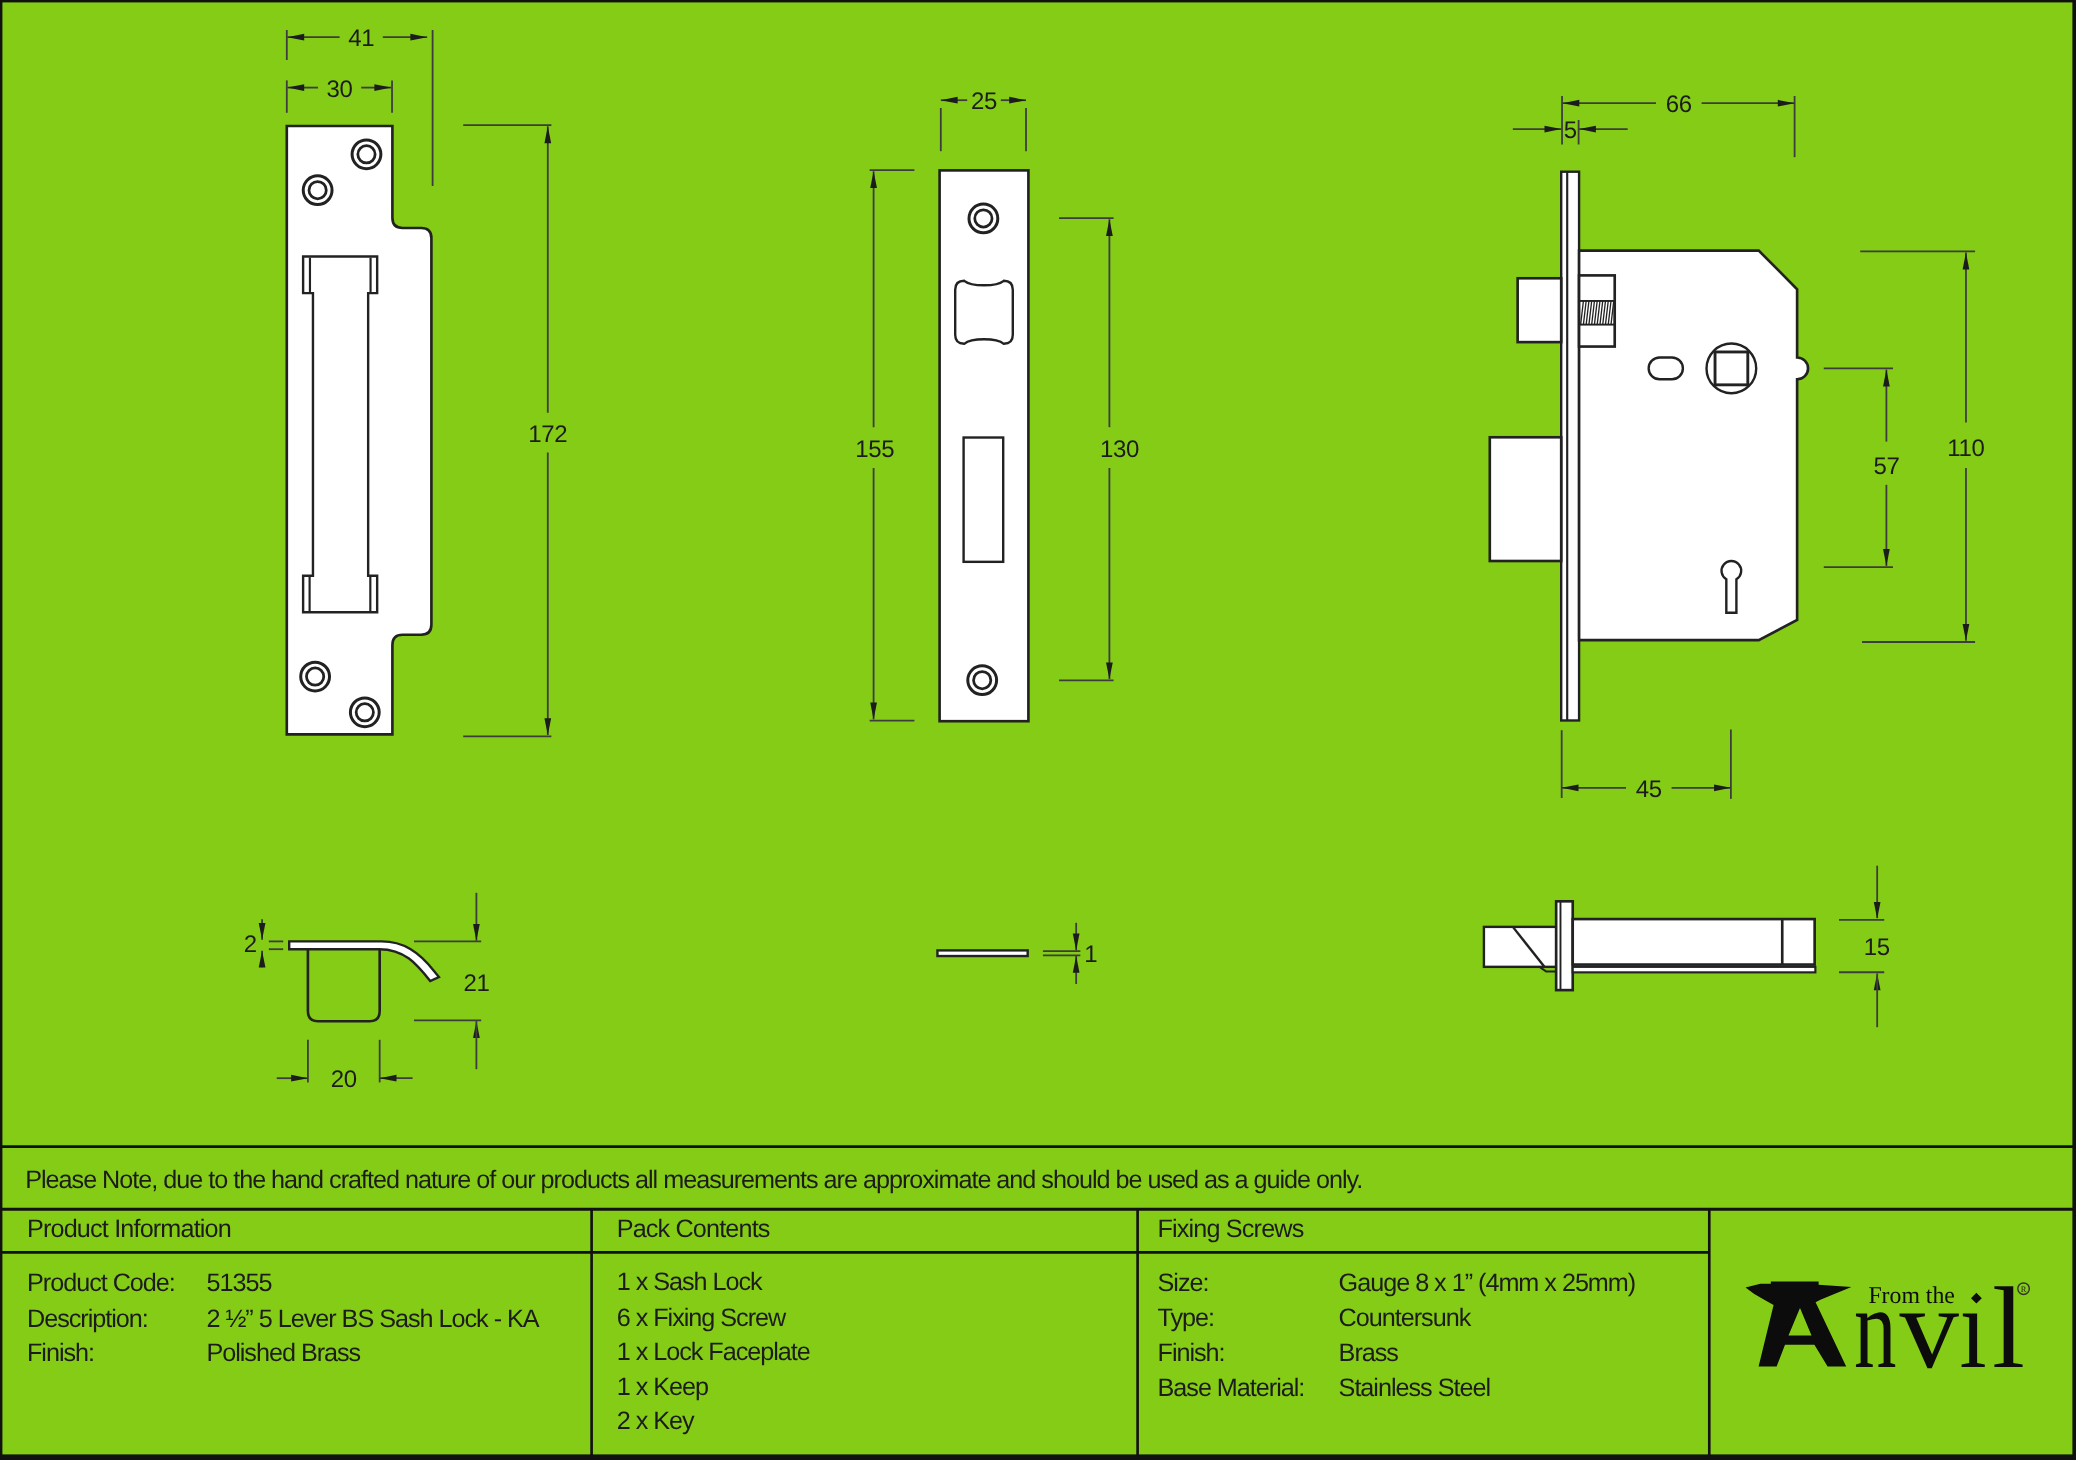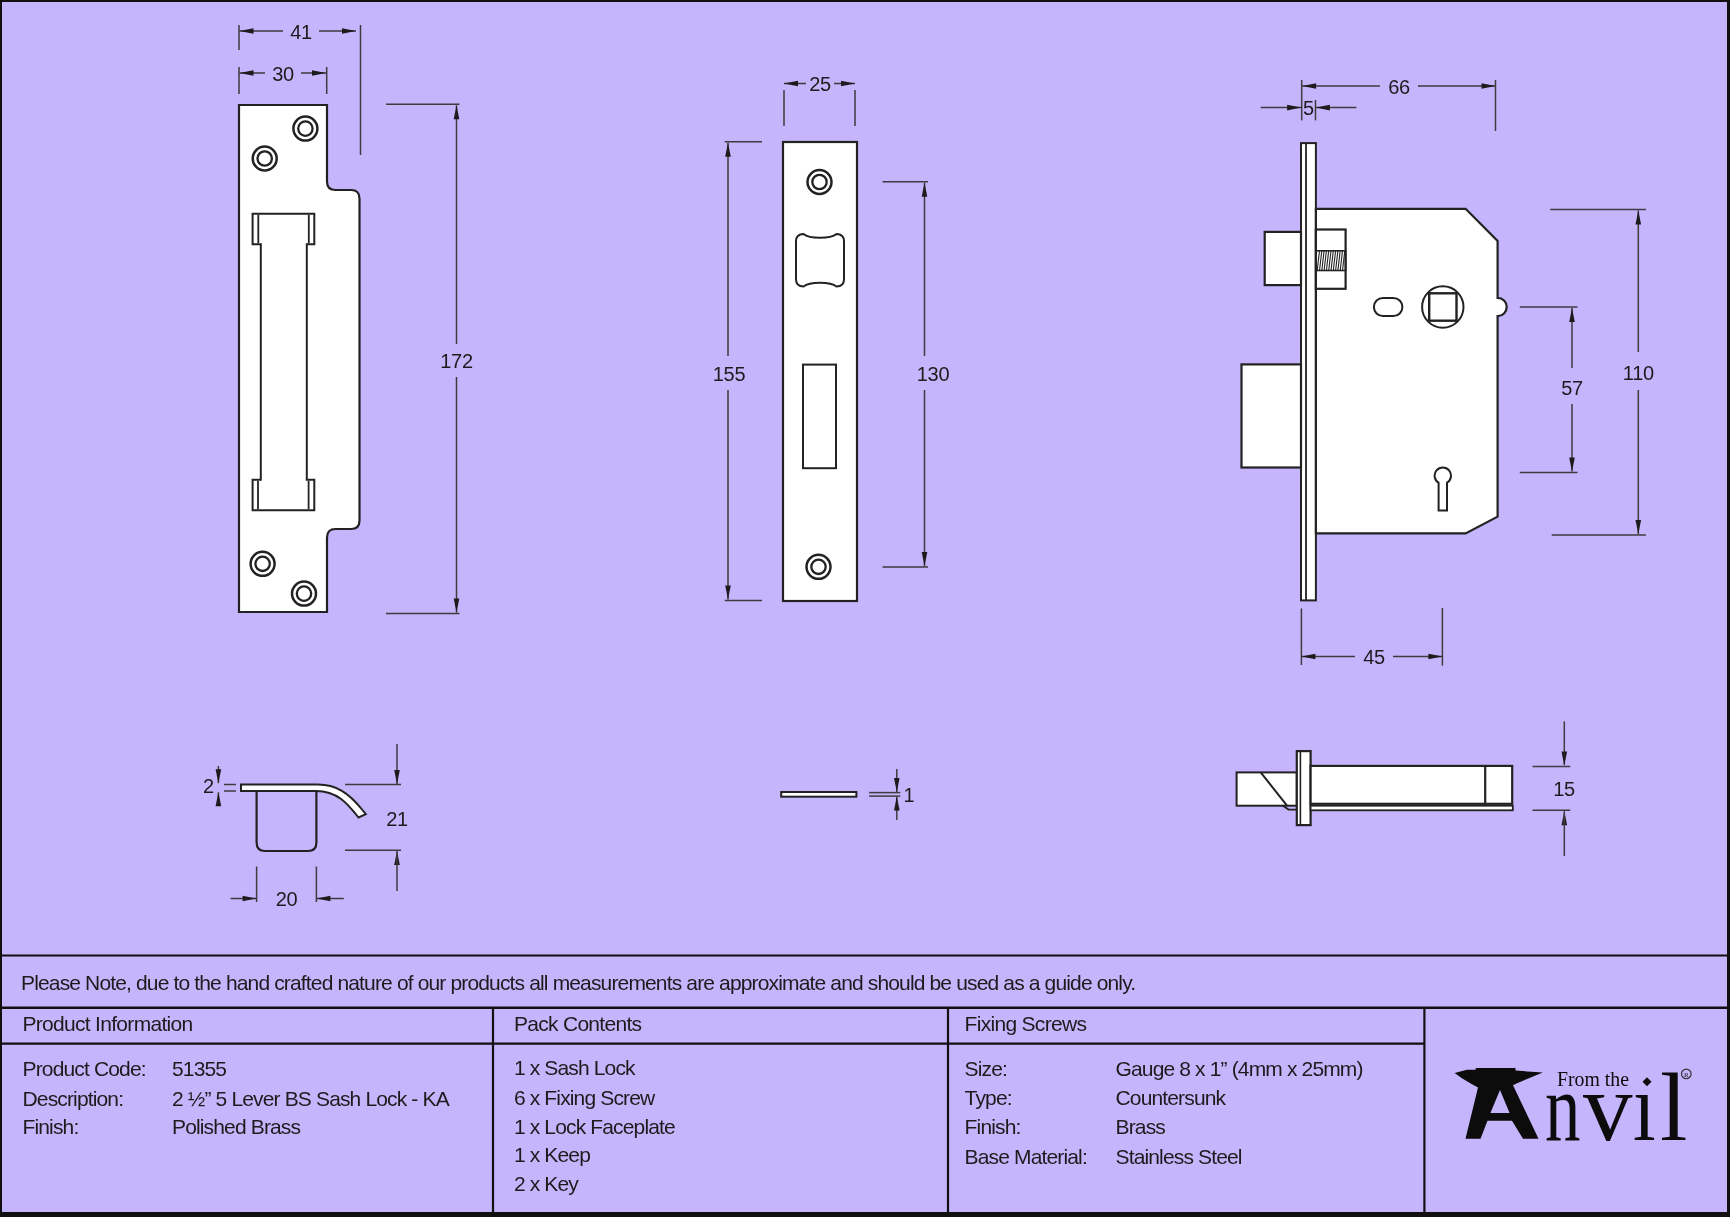--- a/index.html
+++ b/index.html
@@ -1,16 +1,16 @@
 <!DOCTYPE html>
 <html><head>
 <meta charset="utf-8">
 <style>
 html,body{margin:0;padding:0;background:#fff;}
-#page{position:relative;width:1730px;height:1217px;background:#c4b5fd;overflow:hidden;font-family:"Liberation Sans",sans-serif;}
+#page{position:relative;width:1730px;height:1217px;background:#84cc16;overflow:hidden;font-family:"Liberation Sans",sans-serif;}
 svg{position:absolute;left:0;top:0;display:block;}
 text{font-family:"Liberation Sans",sans-serif;fill:#1c1c1c;}
 .dim{font-size:20px;letter-spacing:-0.3px;}
 .tbl{font-size:21px;letter-spacing:-0.85px;}
 .hdr{font-size:21px;letter-spacing:-0.7px;}
 </style>
 </head>
 <body>
 <div id="page">
 <svg width="1730" height="1217" viewBox="0 0 1730 1217">

